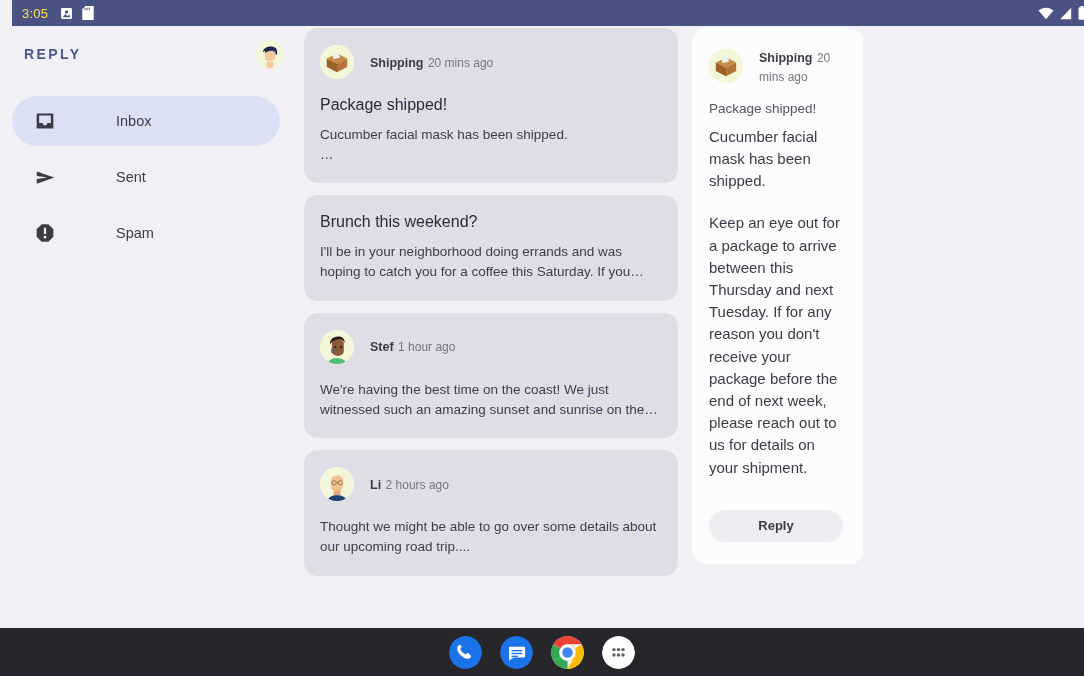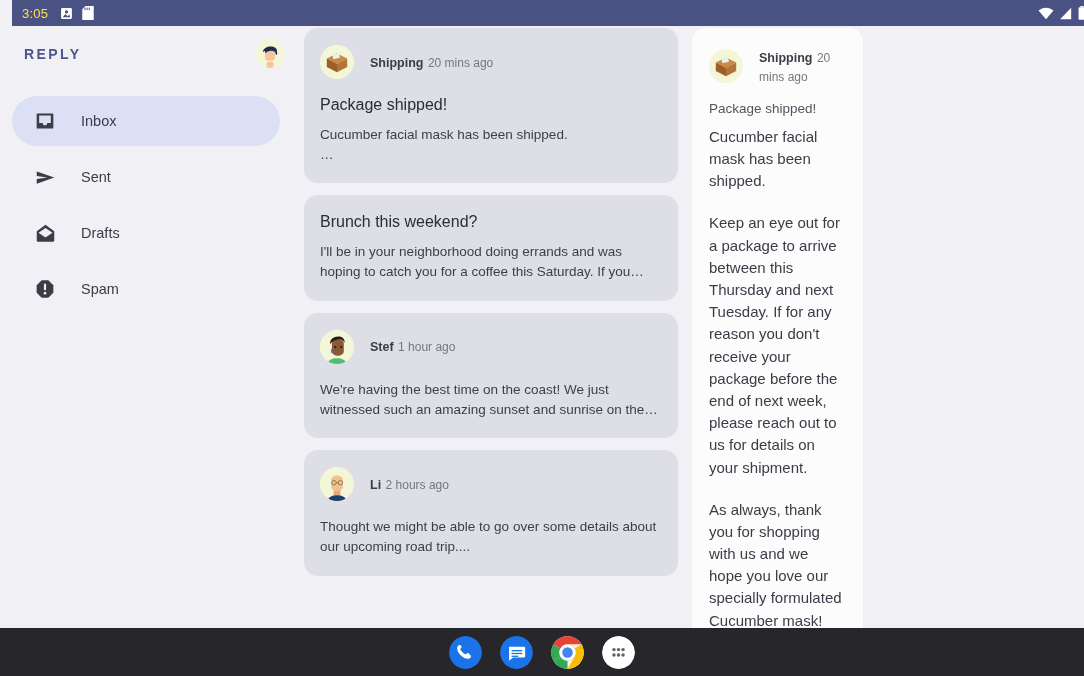--- a/index.html
+++ b/index.html
@@ -58,20 +58,21 @@
   }
   .nav { margin-top: 14px; }
   .nav-item {
     display: flex; align-items: center;
     height: 50px;
     margin: 0 24px 6px 12px;
     padding-left: 22px;
     border-radius: 25px;
     color: #3B3C46;
     cursor: pointer;
+    gap: 35px;
   }
   .nav-item.active { background: #DCE0F5; }
   .nav-icon {
     width: 22px; height: 22px;
     flex: 0 0 22px;
     display: flex; align-items: center; justify-content: center;
     color: #3B3C46;
   }
   .nav-label {
     margin-left: 25px;
@@ -243,28 +244,20 @@
 
       <div class="nav-item">
         <span class="nav-icon">
           <svg width="21" height="21" viewBox="0 0 24 24" fill="currentColor">
             <path d="M2 5 L22 12 L2 19 L2 13.6 L14 12 L2 10.4 Z"></path>
           </svg>
         </span>
         <span class="nav-label">Sent</span>
       </div>
 
-      <div class="nav-item">
-        <span class="nav-icon">
-          <svg width="21" height="21" viewBox="0 0 24 24" fill="currentColor">
-            <path d="M12 2 L22 9.5 L22 20 a1.5 1.5 0 0 1 -1.5 1.5 H3.5 A1.5 1.5 0 0 1 2 20 L2 9.5 Z M4 11 L12 16.5 L20 11 L12 5.6 Z"></path>
-          </svg>
-        </span>
-        <span class="nav-label">Drafts</span>
-      </div>
 
       <div class="nav-item">
         <span class="nav-icon">
           <svg width="20" height="20" viewBox="0 0 24 24" fill="currentColor">
             <path d="M8 1.5 h8 L22 7.5 v9 L16 22.5 h-8 L2 16.5 v-9 Z"></path>
             <rect x="10.7" y="5.5" width="2.6" height="8" rx="1.3" fill="#F1F0F5"></rect>
             <circle cx="12" cy="17" r="1.6" fill="#F1F0F5"></circle>
           </svg>
         </span>
         <span class="nav-label">Spam</span>
@@ -362,21 +355,20 @@
           <span class="detail-sender">Shipping</span>
           <span class="detail-time">20 mins ago</span>
         </span>
       </div>
 
       <div class="detail-subject">Package shipped!</div>
 
       <div class="detail-body">
         <p>Cucumber facial mask has been shipped.</p>
         <p>Keep an eye out for a package to arrive between this Thursday and next Tuesday. If for any reason you don't receive your package before the end of next week, please reach out to us for details on your shipment.</p>
-        <p>As always, thank you for shopping with us and we hope you love our specially formulated Cucumber mask!</p>
       </div>
 
       <div class="detail-actions">
         <button class="action-btn">Reply</button>
       </div>
 
     </div>
   </div>
 
 </div>

